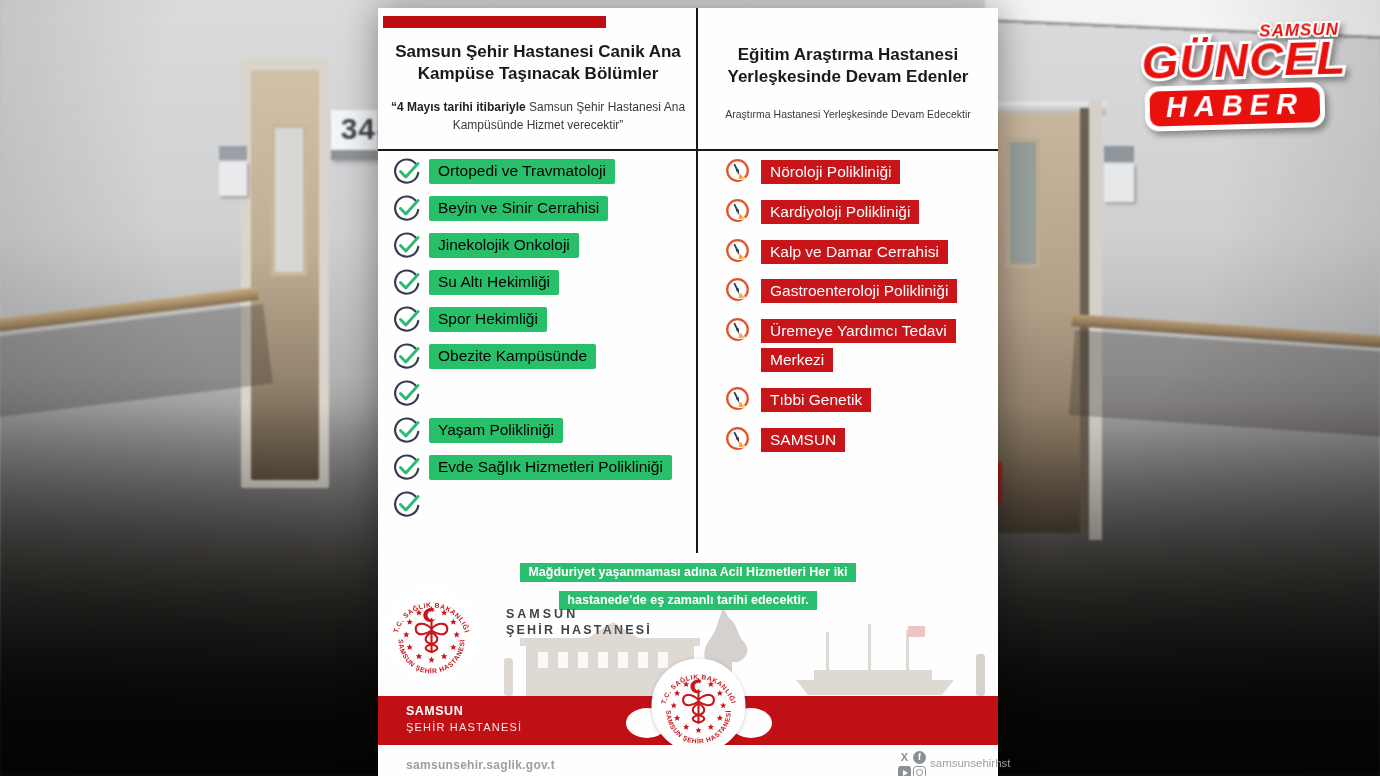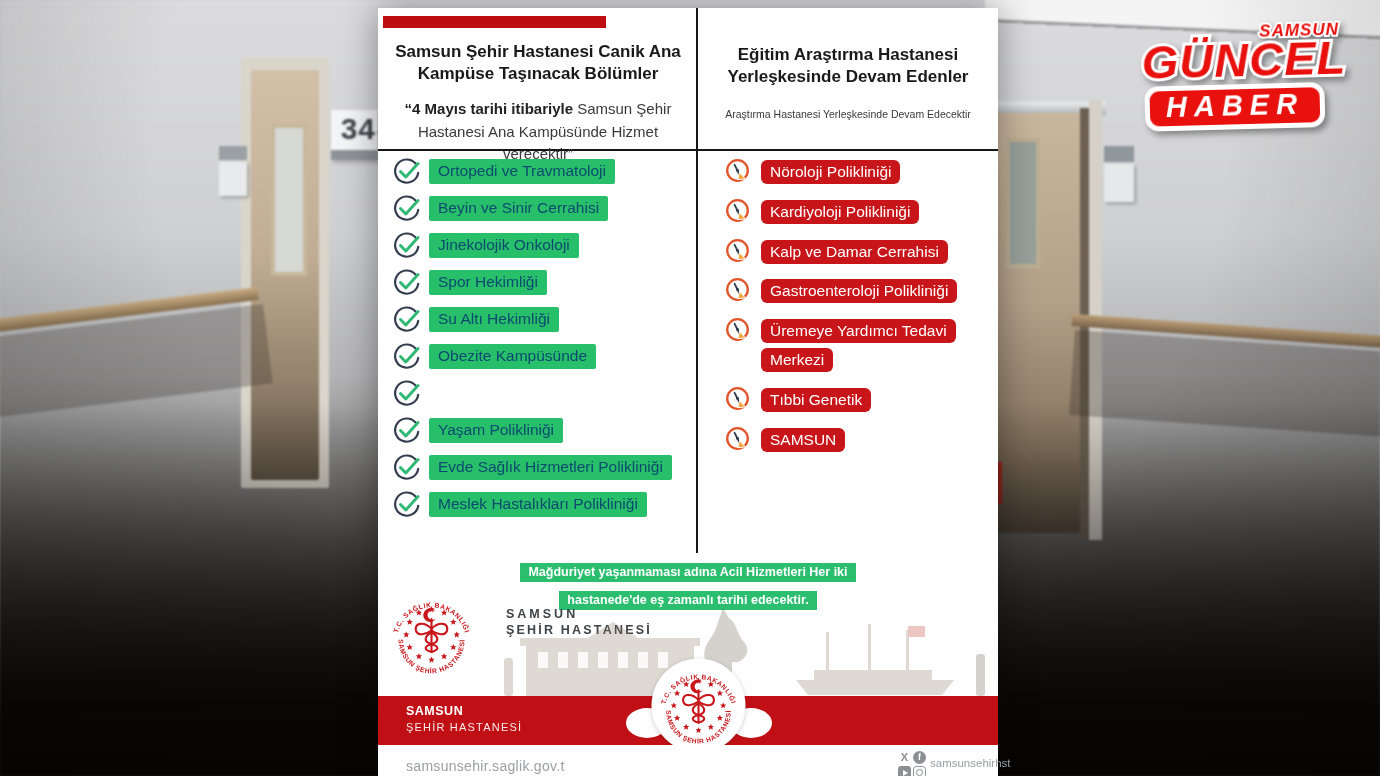--- a/index.html
+++ b/index.html
@@ -50,34 +50,34 @@
   
   .poster{position:absolute;left:378px;top:8px;width:620px;height:776px;background:#fefefe;
     box-shadow:0 0 35px rgba(0,0,0,.4);}
   .topbar{position:absolute;left:5px;top:8px;width:223px;height:12px;background:#bf0e11;}
   .vrule{position:absolute;left:318px;top:0;width:2px;height:545px;background:#161616;}
   .hrule{position:absolute;left:0;top:141px;width:620px;height:2px;background:#161616;}
 
   .col-title{position:absolute;text-align:center;font-weight:bold;color:#191919;font-size:17px;line-height:1.28;}
   .titleL{left:10px;top:33px;width:300px;}
   .titleR{left:340px;top:36px;width:260px;}
-  .subL{position:absolute;left:5px;top:90px;width:310px;text-align:center;font-size:15px;color:#3a3a3a;line-height:1.5;}
+  .subL{position:absolute;left:5px;top:90px;width:310px;text-align:center;font-size:12px;color:#3a3a3a;line-height:1.5;}
   .subL b{color:#222;}
   .subR{position:absolute;left:330px;top:100px;width:280px;text-align:center;font-size:10.5px;color:#3a3a3a;}
 
   .llist{position:absolute;left:14px;top:150px;}
   .lrow{display:flex;align-items:center;gap:9px;margin-bottom:10px;height:27px;}
-  .pill-g{display:inline-block;background:#28bf6b;color:#0c4a6e;font-size:15.5px;
+  .pill-g{display:inline-block;background:#28bf6b;color:#000000;font-size:15.5px;
     padding:3px 9px 4px;border-radius:2px;white-space:nowrap;}
 
   .rlist{position:absolute;left:347px;top:150px;}
   .rrow{display:flex;align-items:flex-start;gap:10px;margin-bottom:11px;min-height:26px;}
   .ptxt{max-width:234px;line-height:1.8;}
   .pill-r{display:inline;background:#c8151a;color:#fff;font-size:15.5px;
-    padding:3px 9px 4px;border-radius:6px;
+    padding:3px 9px 4px;border-radius:0;
     -webkit-box-decoration-break:clone;box-decoration-break:clone;}
   .rlist > div:nth-child(5) .ptxt{width:234px;text-align:left;}
 
   .chk,.clk{flex-shrink:0;display:inline-block;}
 
   .notice{position:absolute;left:0;top:549px;width:620px;text-align:center;}
   .notice-inner{display:inline-block;width:362px;line-height:1.75;}
   .pill-n{display:inline;background:#2bbe6f;color:#fff;font-size:12.5px;font-weight:bold;
     padding:2px 8px 3px;-webkit-box-decoration-break:clone;box-decoration-break:clone;}
 
@@ -91,21 +91,21 @@
   .brand .b1{font-size:12.5px;letter-spacing:3px;}
   .brand .b2{font-size:12.5px;letter-spacing:2.2px;margin-top:2px;}
 
   .illu{position:absolute;left:118px;top:592px;opacity:.28;}
 
   .band{position:absolute;left:0;top:688px;width:620px;height:49px;background:#c11015;}
   .band .s1{position:absolute;left:28px;top:8px;color:#fff;font-weight:bold;font-size:12.5px;letter-spacing:.5px;}
   .band .s2{position:absolute;left:28px;top:25px;color:#f6eaea;font-size:11px;letter-spacing:1.2px;}
 
   .pfoot{position:absolute;left:0;top:737px;width:620px;height:39px;background:#fefefe;}
-  .website{position:absolute;left:28px;top:13px;font-size:14px;color:#9aa0a4;letter-spacing:.3px;}
+  .website{position:absolute;left:28px;top:13px;font-size:12px;color:#9aa0a4;letter-spacing:.3px;font-weight:bold;}
   .socials{position:absolute;left:520px;top:6px;width:30px;display:flex;flex-wrap:wrap;gap:2px;}
   .soc{width:13px;height:13px;color:#8b9094;font-size:11px;font-weight:bold;line-height:13px;text-align:center;}
   .soc-fb{background:#8b9094;color:#fff;border-radius:50%;font-size:9px;}
   .soc-yt{background:#8b9094;border-radius:3px;position:relative;}
   .soc-yt::after{content:"";position:absolute;left:4.5px;top:3.5px;border-left:5px solid #fff;
     border-top:3px solid transparent;border-bottom:3px solid transparent;}
   .soc-ig{border:1.6px solid #8b9094;border-radius:3.5px;box-sizing:border-box;position:relative;}
   .soc-ig::after{content:"";position:absolute;left:2.2px;top:2.2px;width:4.6px;height:4.6px;
     border:1.4px solid #8b9094;border-radius:50%;}
   .handle{position:absolute;left:552px;top:12px;font-size:11.5px;color:#9aa0a4;}
@@ -228,34 +228,34 @@
           <svg class="chk" width="28" height="28" viewBox="0 0 28 28">
             <use href="#chk-icon"></use>
           </svg>
           <span class="pill-g">Jinekolojik Onkoloji</span>
         </div>
 
         <div class="lrow">
           <svg class="chk" width="28" height="28" viewBox="0 0 28 28">
             <use href="#chk-icon"></use>
           </svg>
+          <span class="pill-g">Su Altı Hekimliği</span>
+        </div>
+
+        <div class="lrow">
+          <svg class="chk" width="28" height="28" viewBox="0 0 28 28">
+            <use href="#chk-icon"></use>
+          </svg>
           <span class="pill-g">Spor Hekimliği</span>
         </div>
 
         <div class="lrow">
           <svg class="chk" width="28" height="28" viewBox="0 0 28 28">
             <use href="#chk-icon"></use>
           </svg>
-          <span class="pill-g">Su Altı Hekimliği</span>
-        </div>
-
-        <div class="lrow">
-          <svg class="chk" width="28" height="28" viewBox="0 0 28 28">
-            <use href="#chk-icon"></use>
-          </svg>
           <span class="pill-g">Obezite Kampüsünde</span>
         </div>
 
         <div class="lrow">
           <svg class="chk" width="28" height="28" viewBox="0 0 28 28">
             <use href="#chk-icon"></use>
           </svg>
         </div>
 
         <div class="lrow">
@@ -269,21 +269,20 @@
           <svg class="chk" width="28" height="28" viewBox="0 0 28 28">
             <use href="#chk-icon"></use>
           </svg>
           <span class="pill-g">Evde Sağlık Hizmetleri Polikliniği</span>
         </div>
 
         <div class="lrow">
           <svg class="chk" width="28" height="28" viewBox="0 0 28 28">
             <use href="#chk-icon"></use>
           </svg>
-          <span class="pill-g">Meslek Hastalıkları Polikliniği</span>
         </div>
 
     </div>
 
     <div class="rlist">
 
         <div class="rrow">
           <svg class="clk" width="26" height="26" viewBox="0 0 26 26">
             <use href="#clk-icon"></use>
           </svg>

